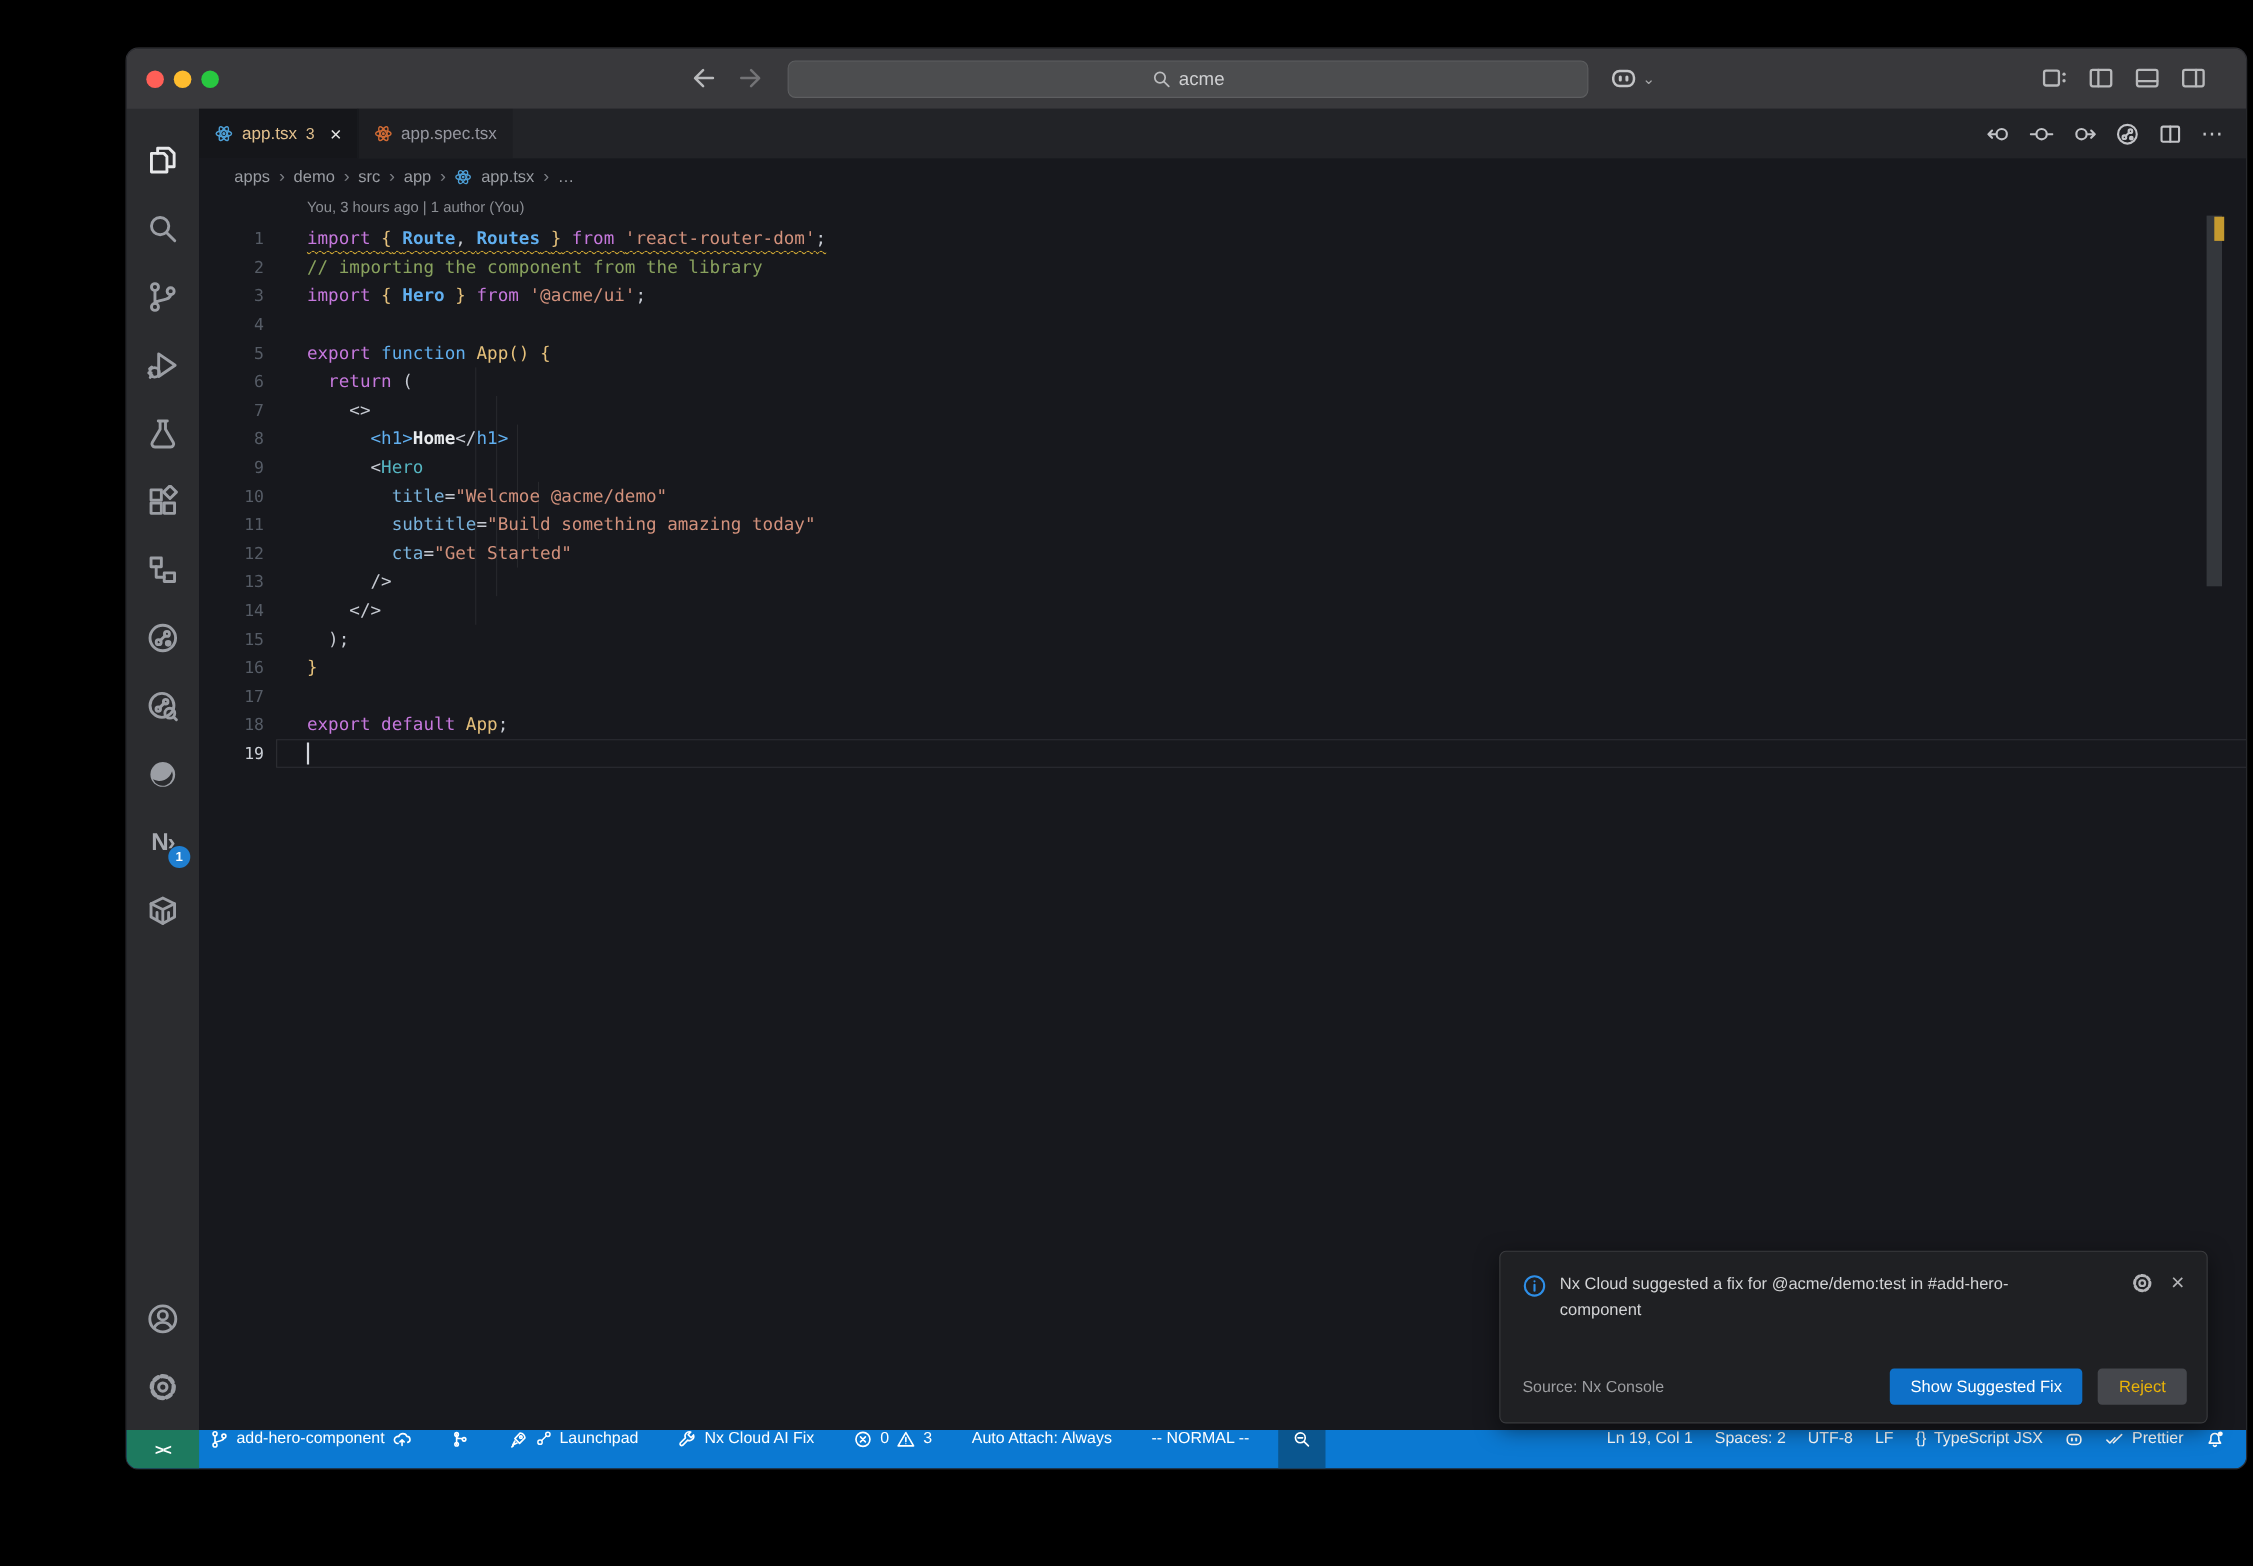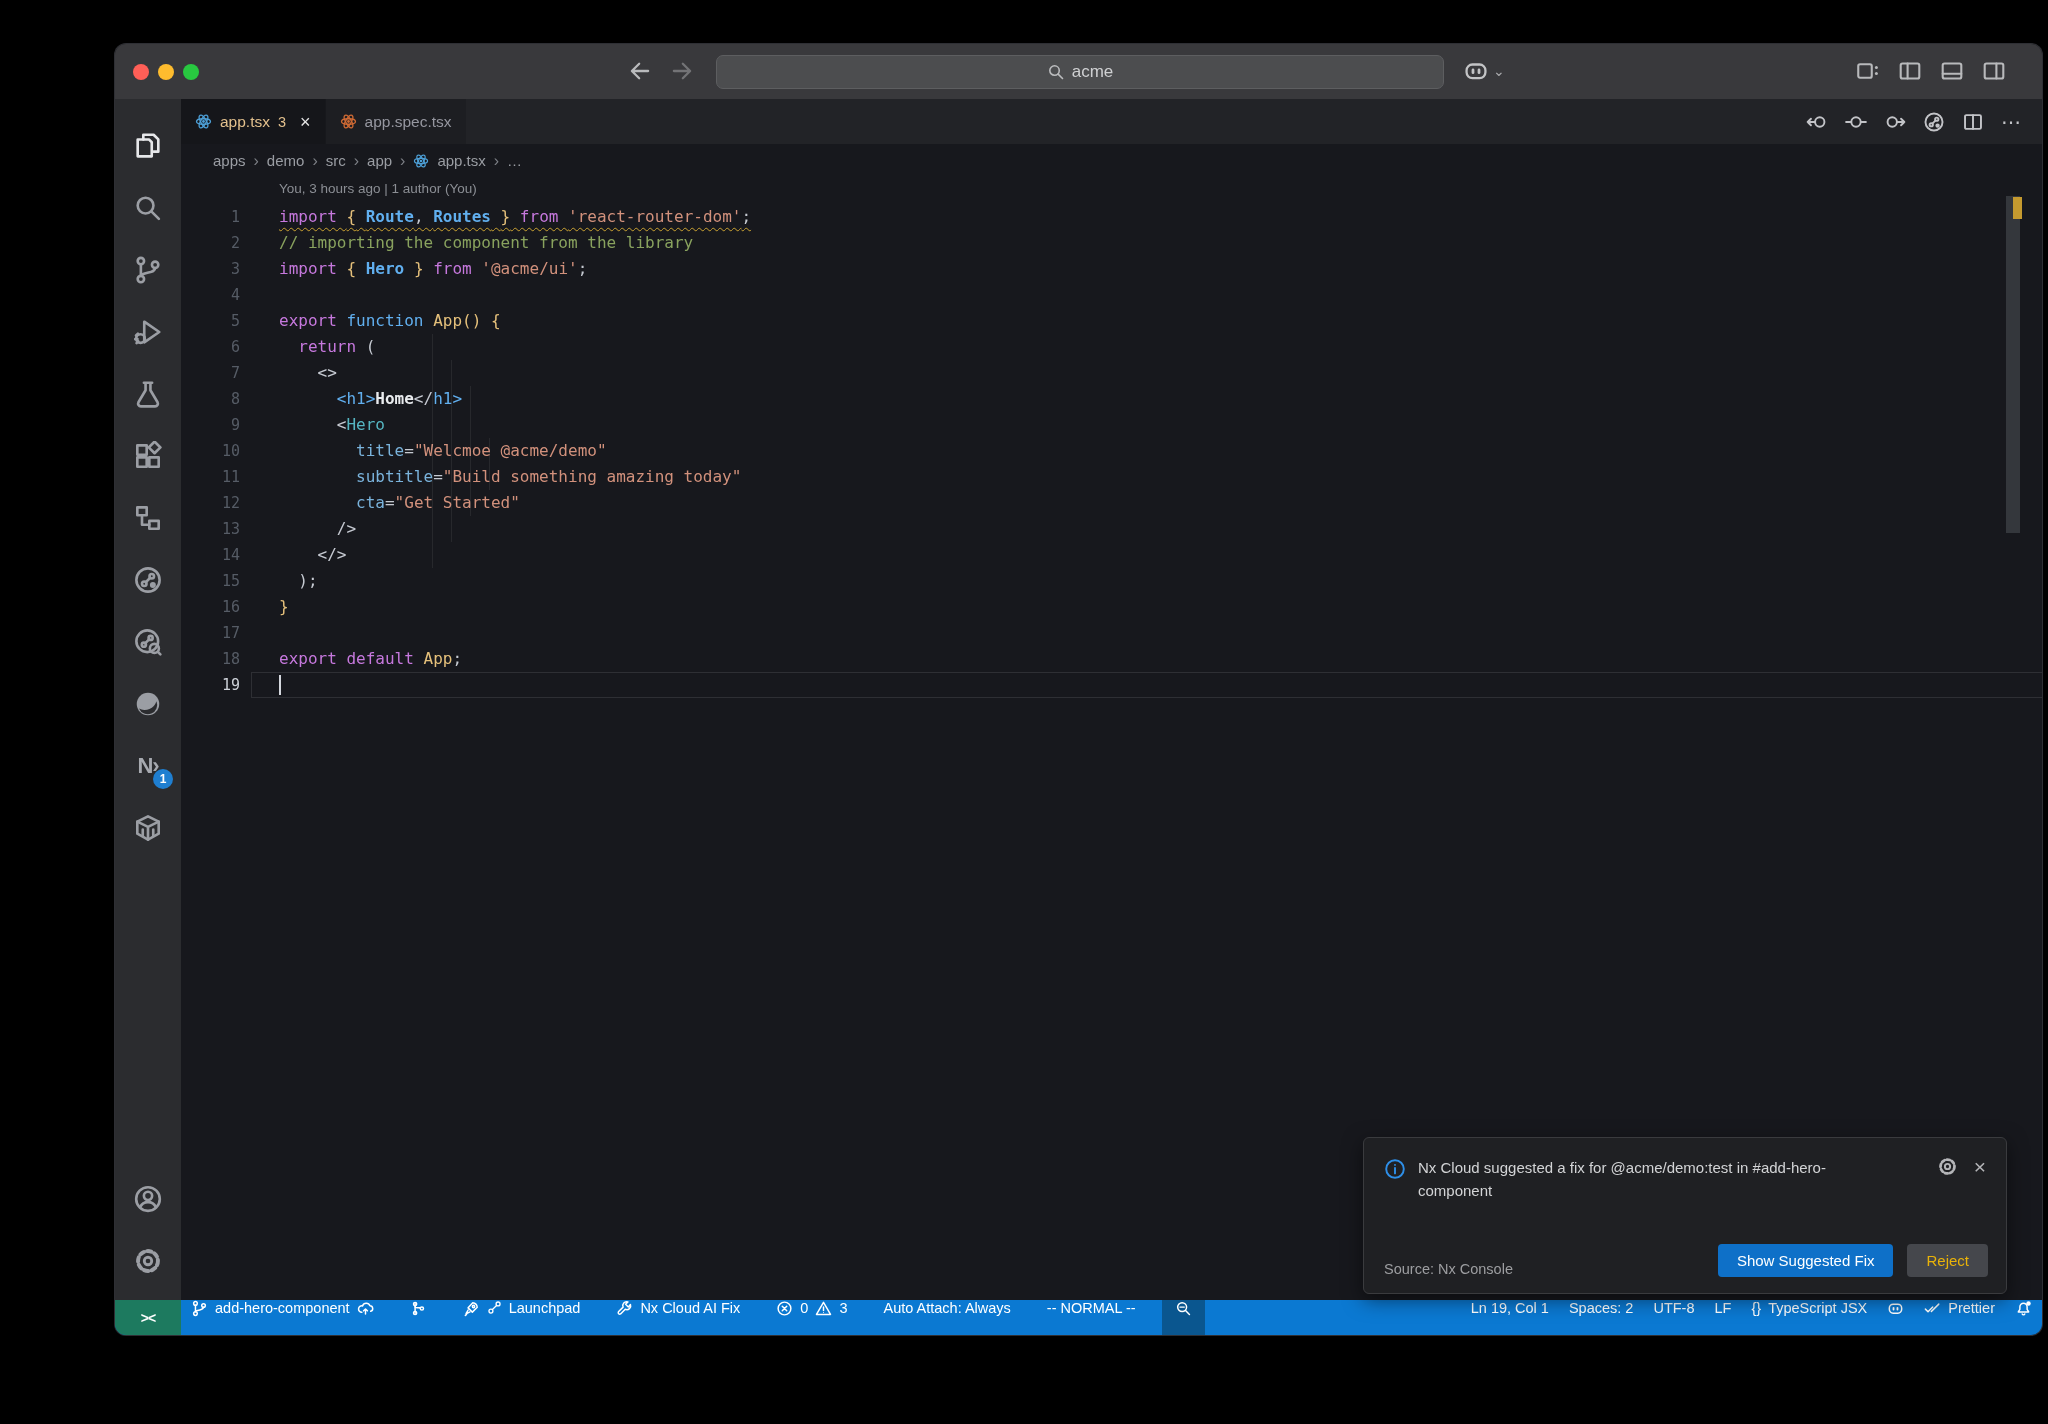--- a/index.html
+++ b/index.html
@@ -95,35 +95,35 @@
     position:absolute; right:35px; bottom:6px; width:644px; height:157px;
     background:#1f2023; border:1px solid #3a3b3e; border-radius:6px;
     box-shadow:0 6px 20px rgba(0,0,0,.5); padding:18px 20px 16px 20px; z-index:5;
   }
   .toast-row1 { display:flex; gap:12px; }
   .toast-info { width:22px; height:22px; color:#2e8fe8; flex:0 0 auto; margin-top:2px; }
   .toast-msg { font-size:15px; color:#d3d4d6; line-height:1.55; width:470px; }
   .toast-acts { margin-left:auto; display:flex; gap:16px; color:#b4b5b8; }
   .toast-acts .icn { width:21px; height:21px; }
   .toast-x { font-size:21px; line-height:21px; }
-  .toast-row2 { position:absolute; left:20px; right:18px; bottom:16px; display:flex; align-items:flex-end; }
+  .toast-row2 { position:absolute; left:20px; right:18px; bottom:16px; display:flex; align-items:center; }
   .toast-src { font-size:14.5px; color:#9d9ea1; }
   .toast-btns { margin-left:auto; display:flex; gap:14px; }
   .btn { font-size:15px; padding:8px 19px; border-radius:4px; border:none; font-family:inherit; }
   .btn-primary { background:#0e70c8; color:#fff; }
   .btn-secondary { background:#45474c; color:#eab308; }
 
   
   .statusbar { height:35px; background:#0b79d2; display:flex; align-items:stretch; color:#fff; font-size:14.5px; flex:0 0 auto; }
   .sb-remote { width:66px; background:#1d7a5f; display:flex; align-items:center; justify-content:center; font-weight:bold; letter-spacing:-1px; font-size:14px; }
   .sb-item { display:flex; align-items:flex-start; gap:7px; padding:0 10px; white-space:nowrap; }
   .sb-item .icn { width:17px; height:17px; }
   .sb-left { display:flex; }
   .sb-fill { flex:1; }
-  .sb-right { display:flex; }
+  .sb-right { display:flex; padding-right:10px; }
   .sb-zoom { background:#0a568f; padding:0 13px; }
   .sb-gap { width:16px; }
   .icn { display:inline-block; }
   svg.icn { stroke:currentColor; fill:none; stroke-width:1.4; stroke-linecap:round; stroke-linejoin:round; }
 </style>
 </head>
 <body>
 
 <svg width="0" height="0" style="position:absolute">
   <defs>

